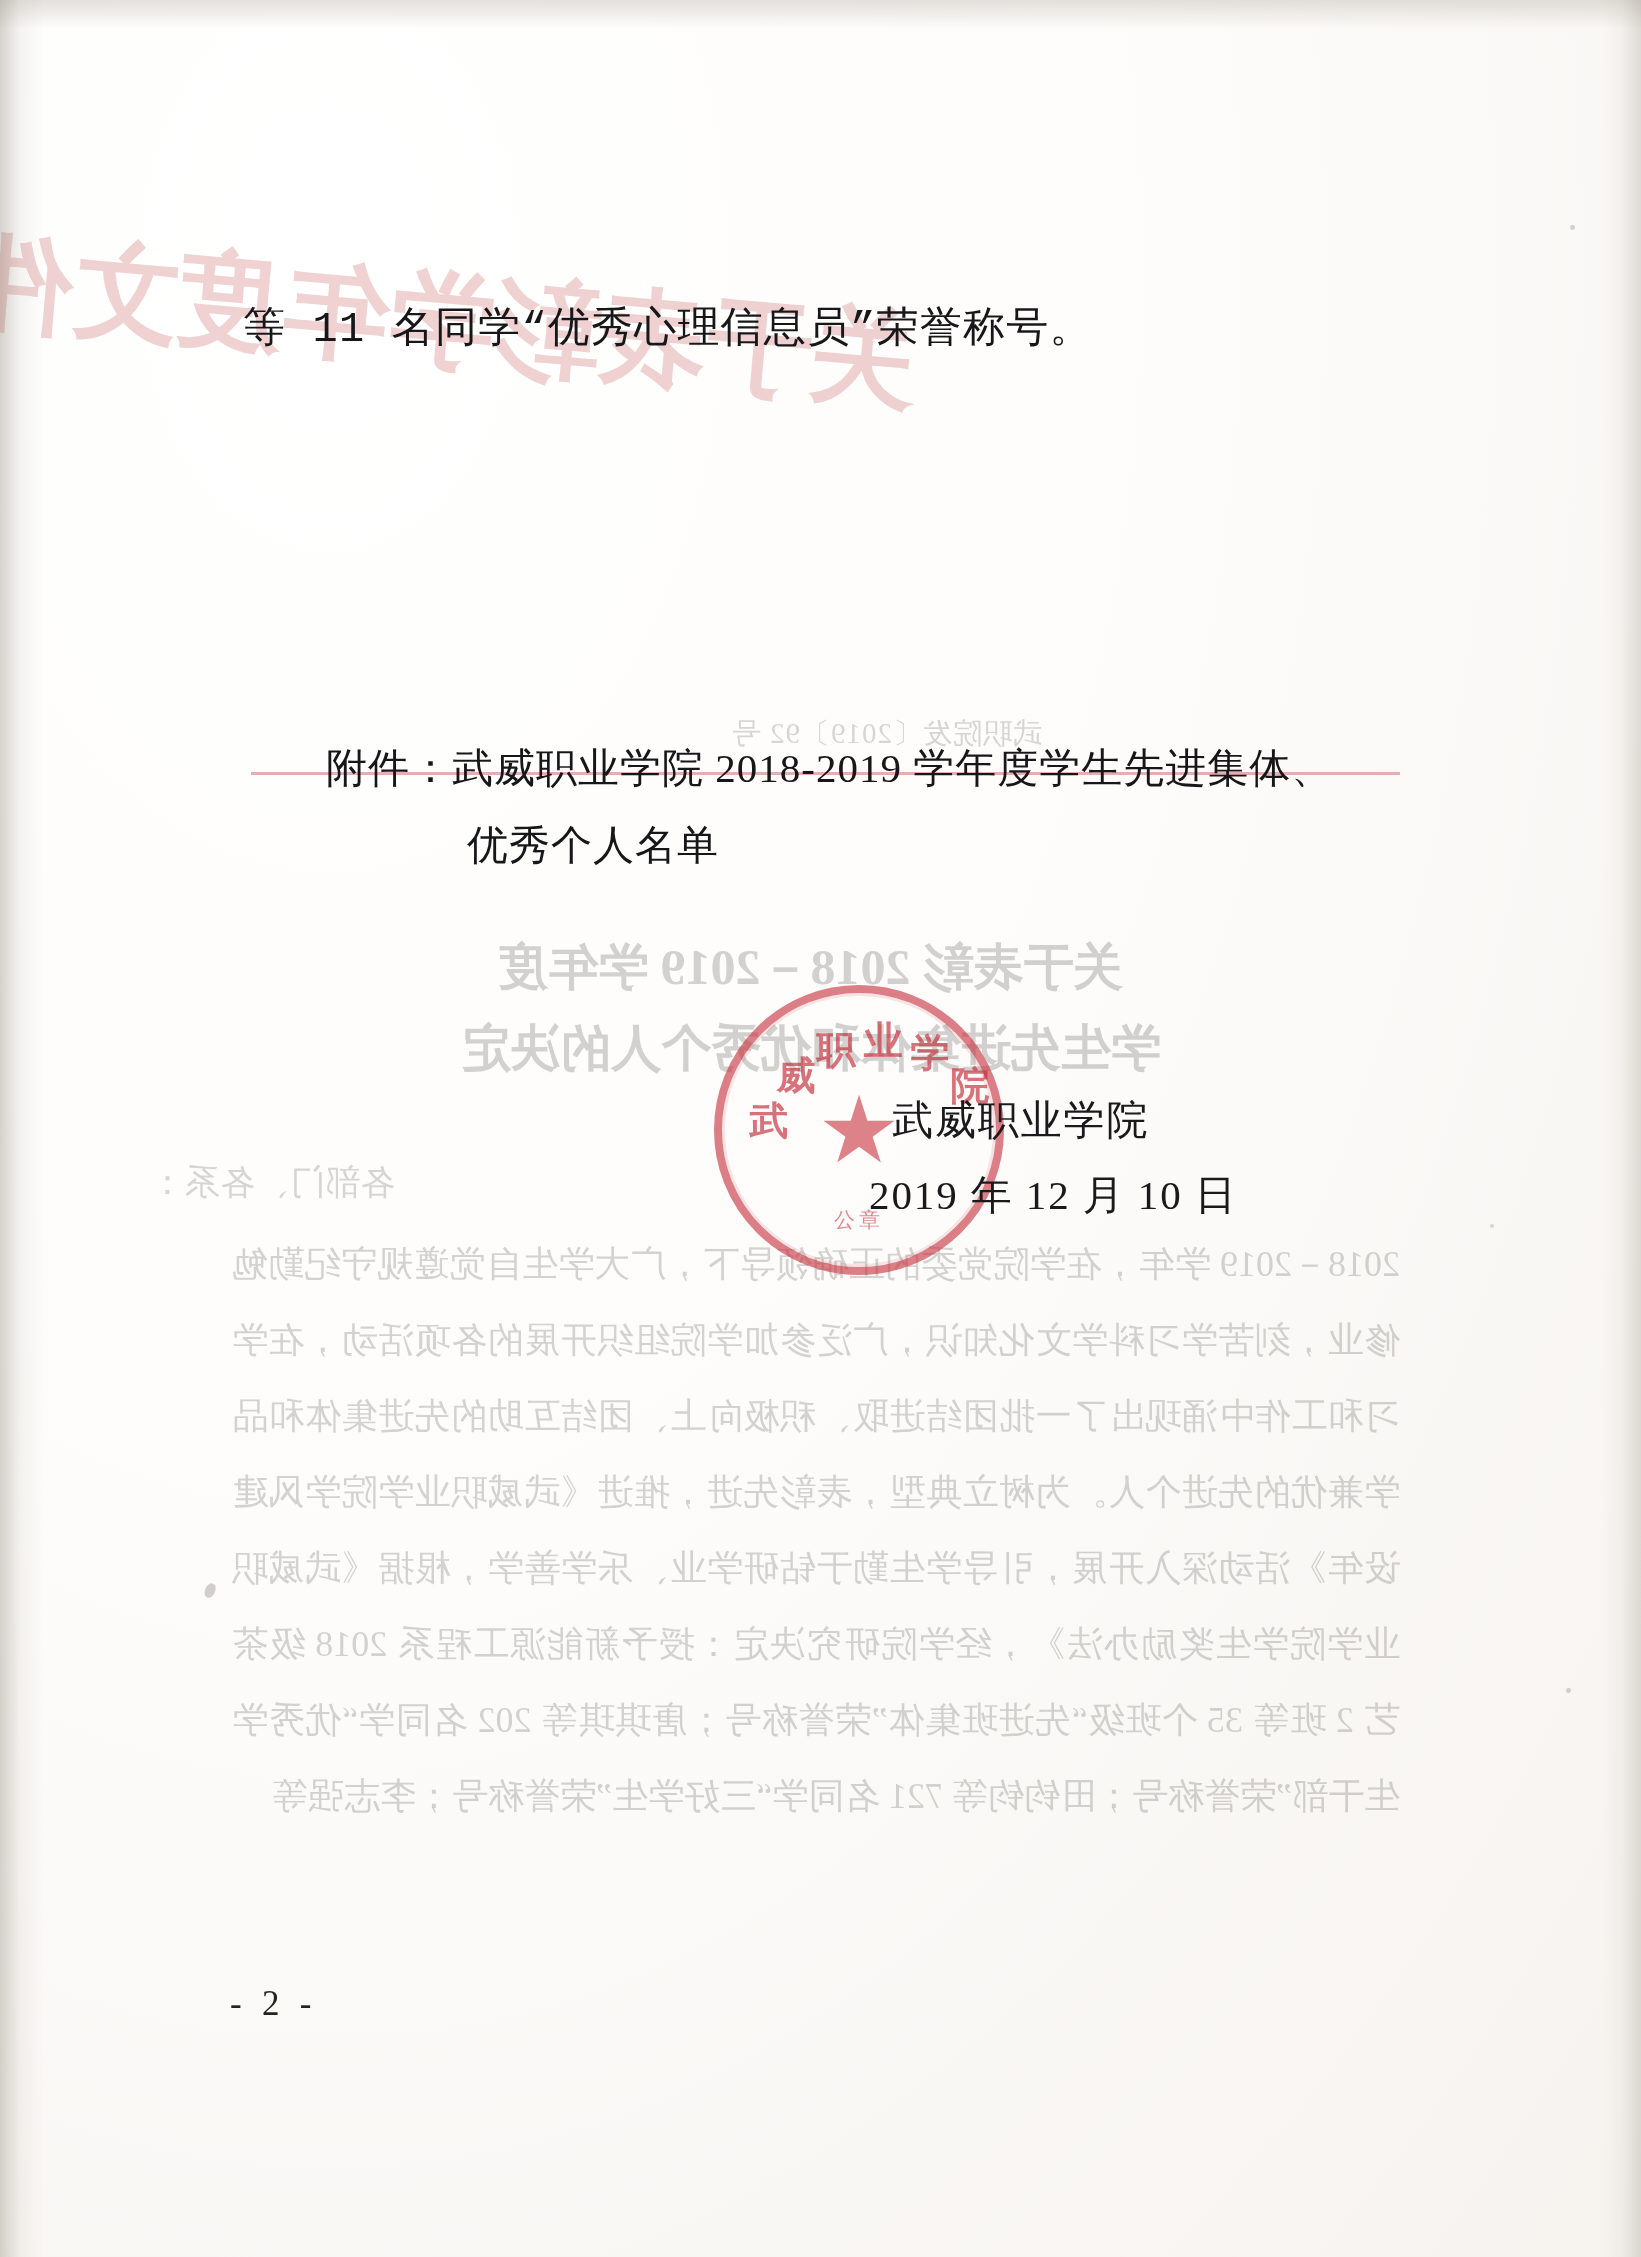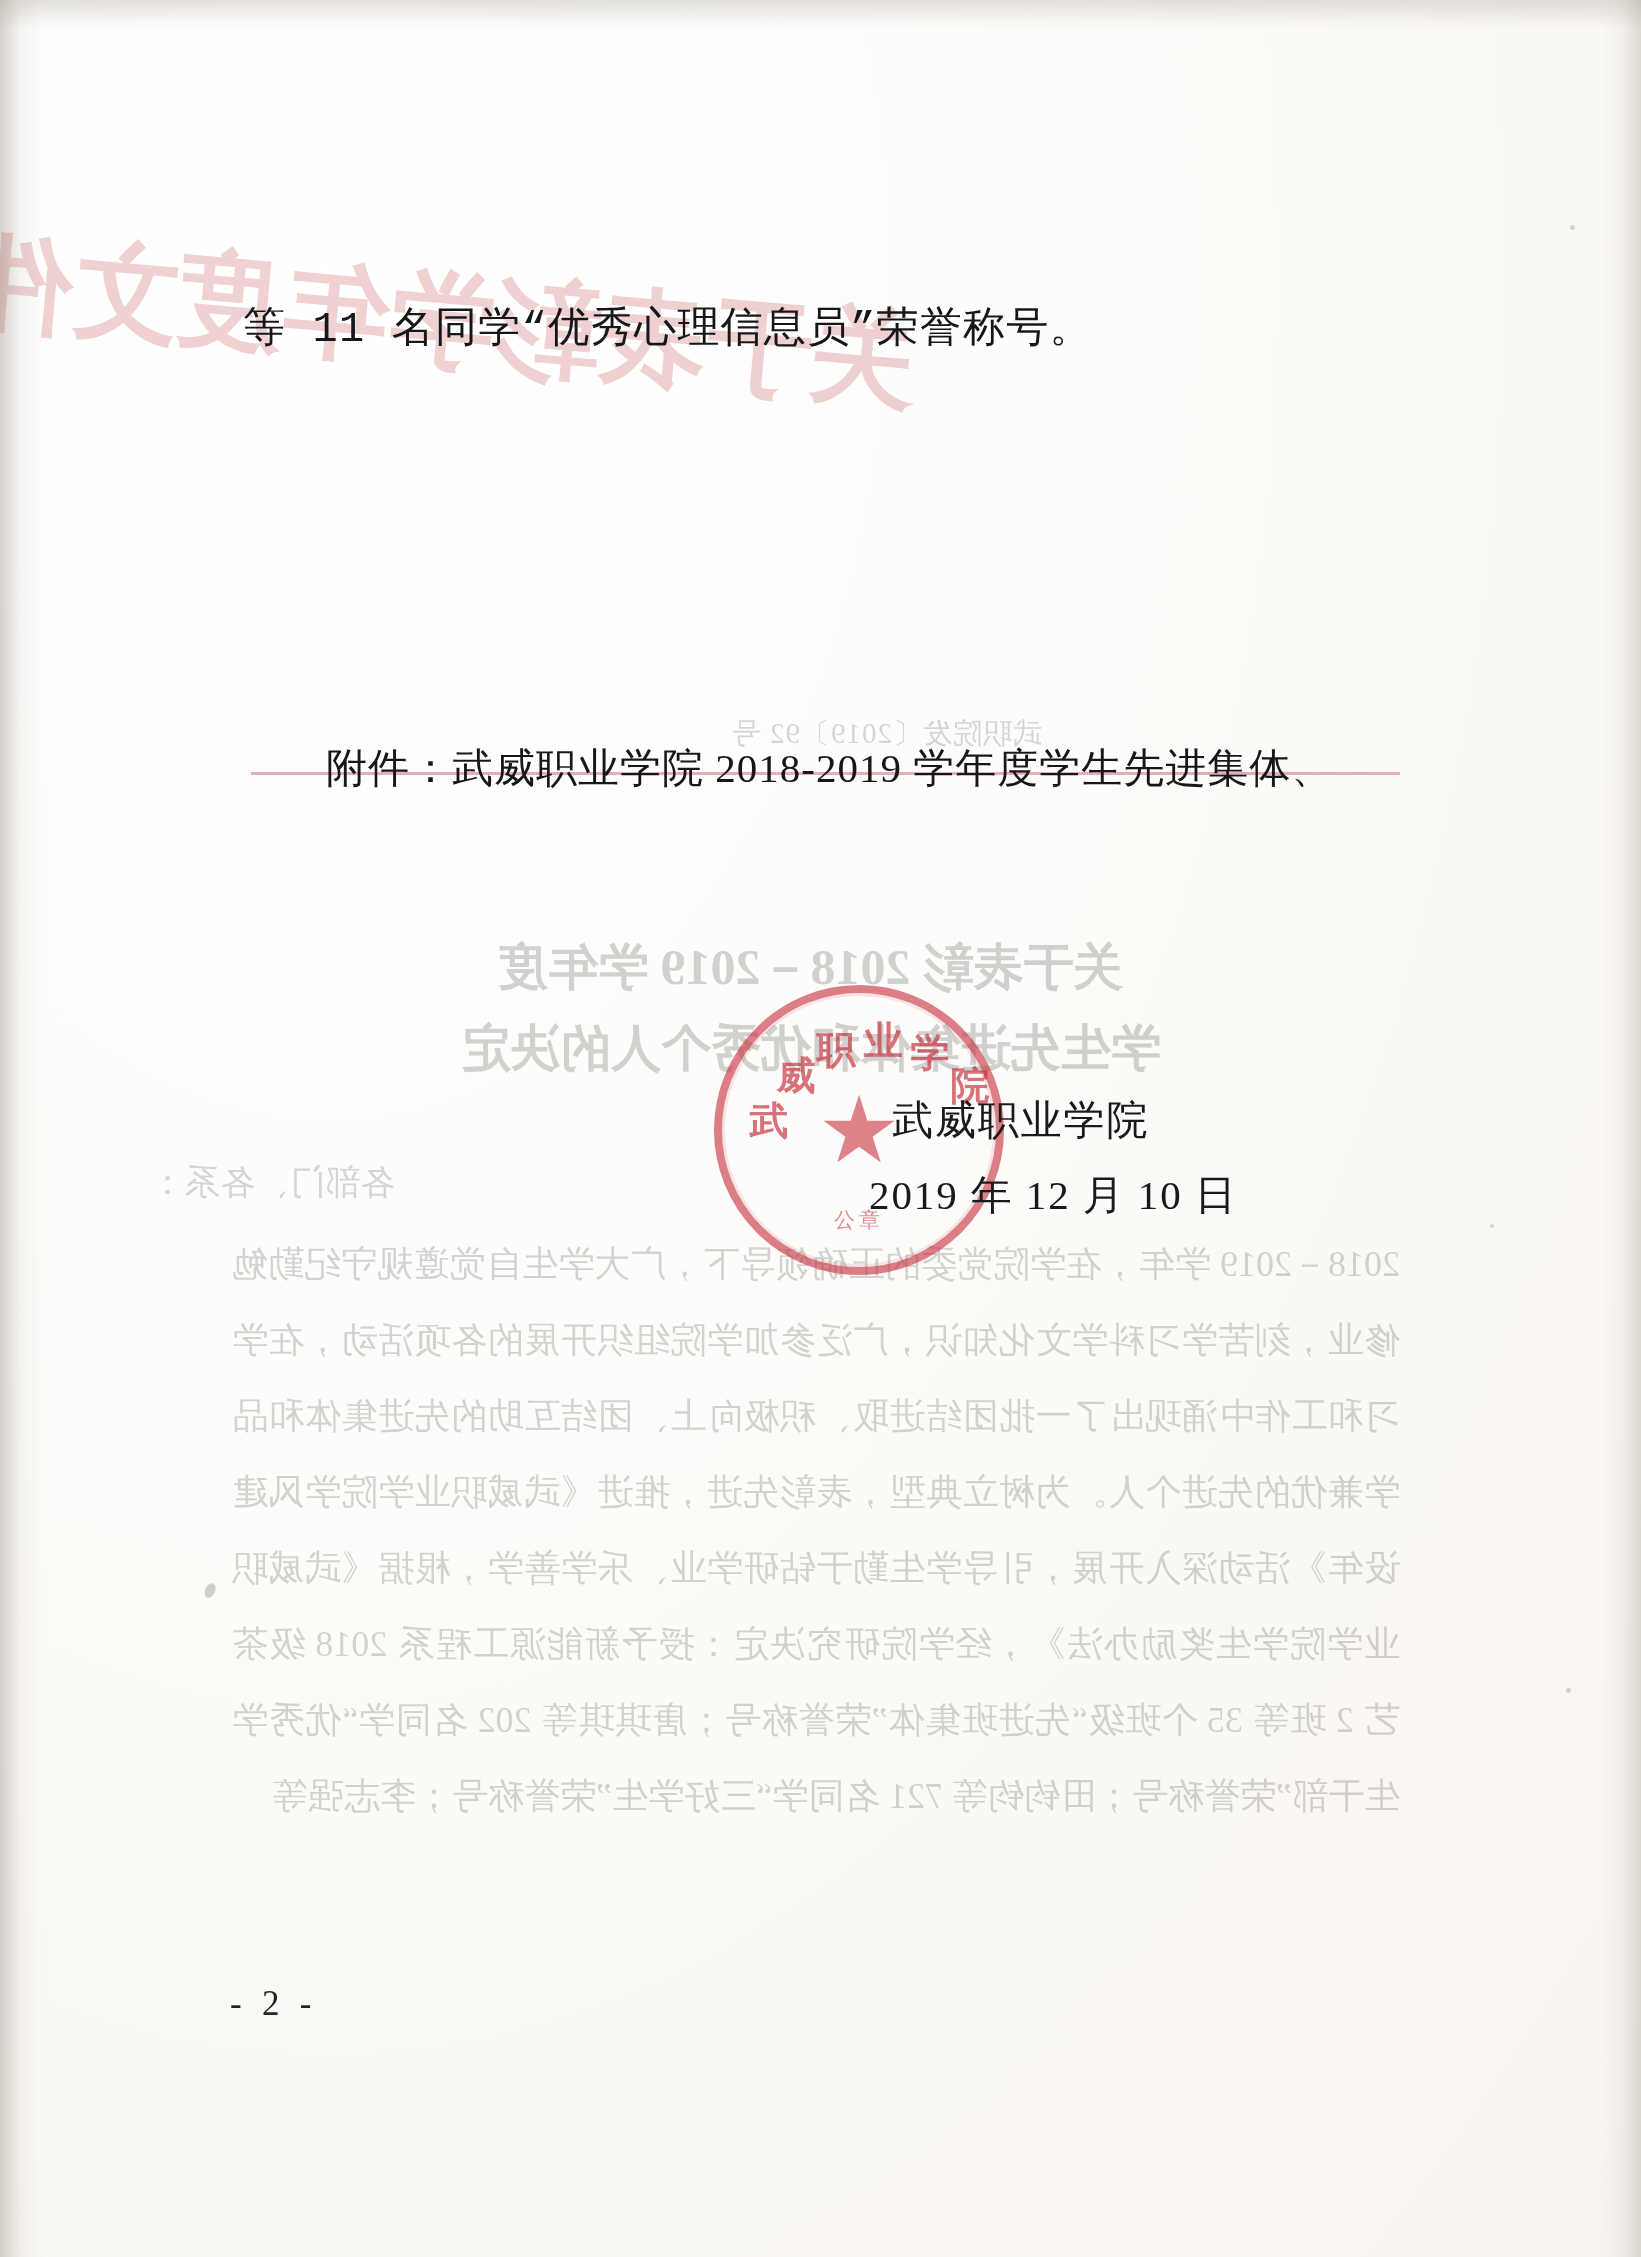--- a/index.html
+++ b/index.html
@@ -259,20 +259,21 @@
 
   <div class="watermark-top">关于表彰学年度文件</div>
   <div class="ribbon-line"></div>
 
   <div class="body-text">
     <p class="para">等 11 名同学“优秀心理信息员”荣誉称号。</p>
   </div>
 
   <div class="attachment">
     <div class="line1">附件：武威职业学院 2018-2019 学年度学生先进集体、</div>
+    <div class="line2">优秀个人名单</div>
   </div>
 
   <div class="seal">
     <div class="ring"></div>
     <div class="seal-text">
       <span style="transform: rotate(-62deg) translate(-19.3px,-114px) rotate(62deg);">武</span>
       <span style="transform: rotate(-36deg) translate(-19.3px,-114px) rotate(36deg);">威</span>
       <span style="transform: rotate(-12deg) translate(-19.3px,-114px) rotate(12deg);">职</span>
       <span style="transform: rotate(12deg) translate(-19.3px,-114px) rotate(-12deg);">业</span>
       <span style="transform: rotate(36deg) translate(-19.3px,-114px) rotate(-36deg);">学</span>

